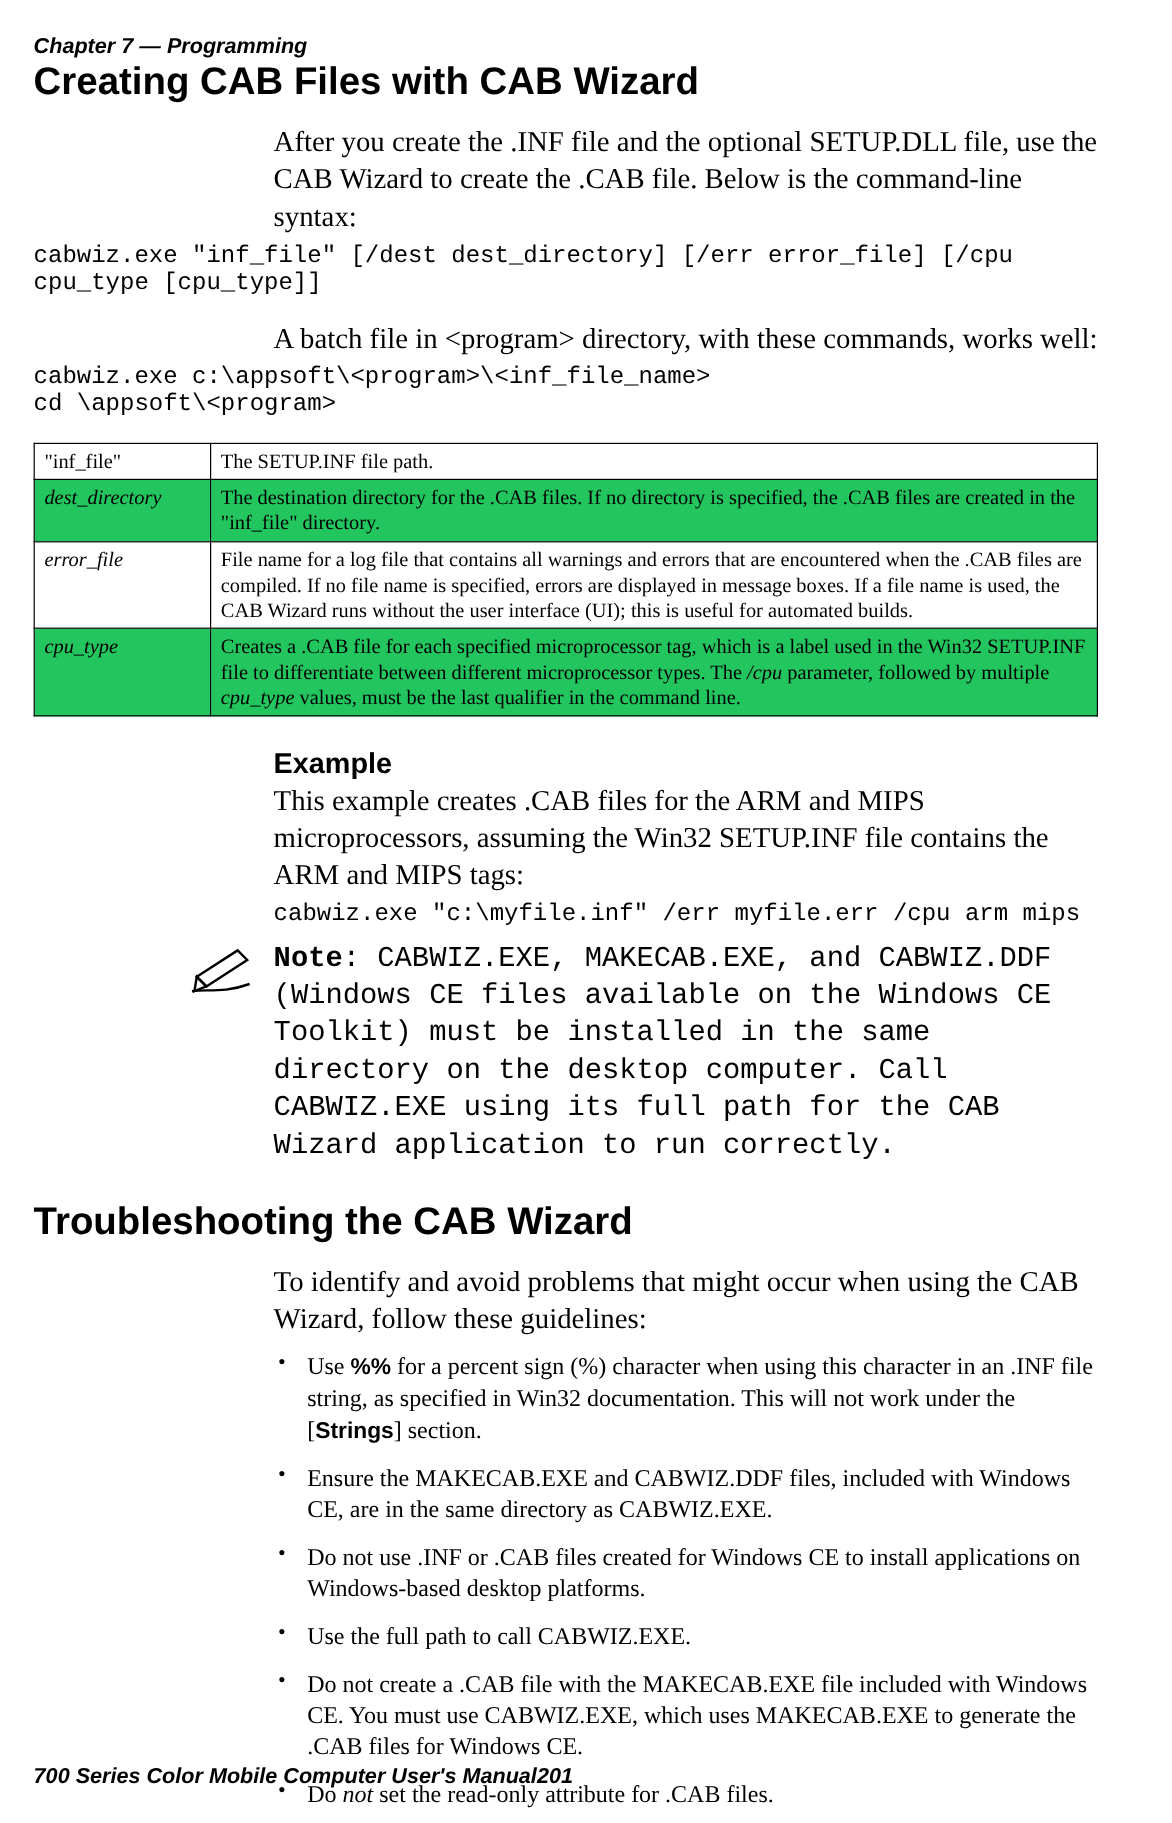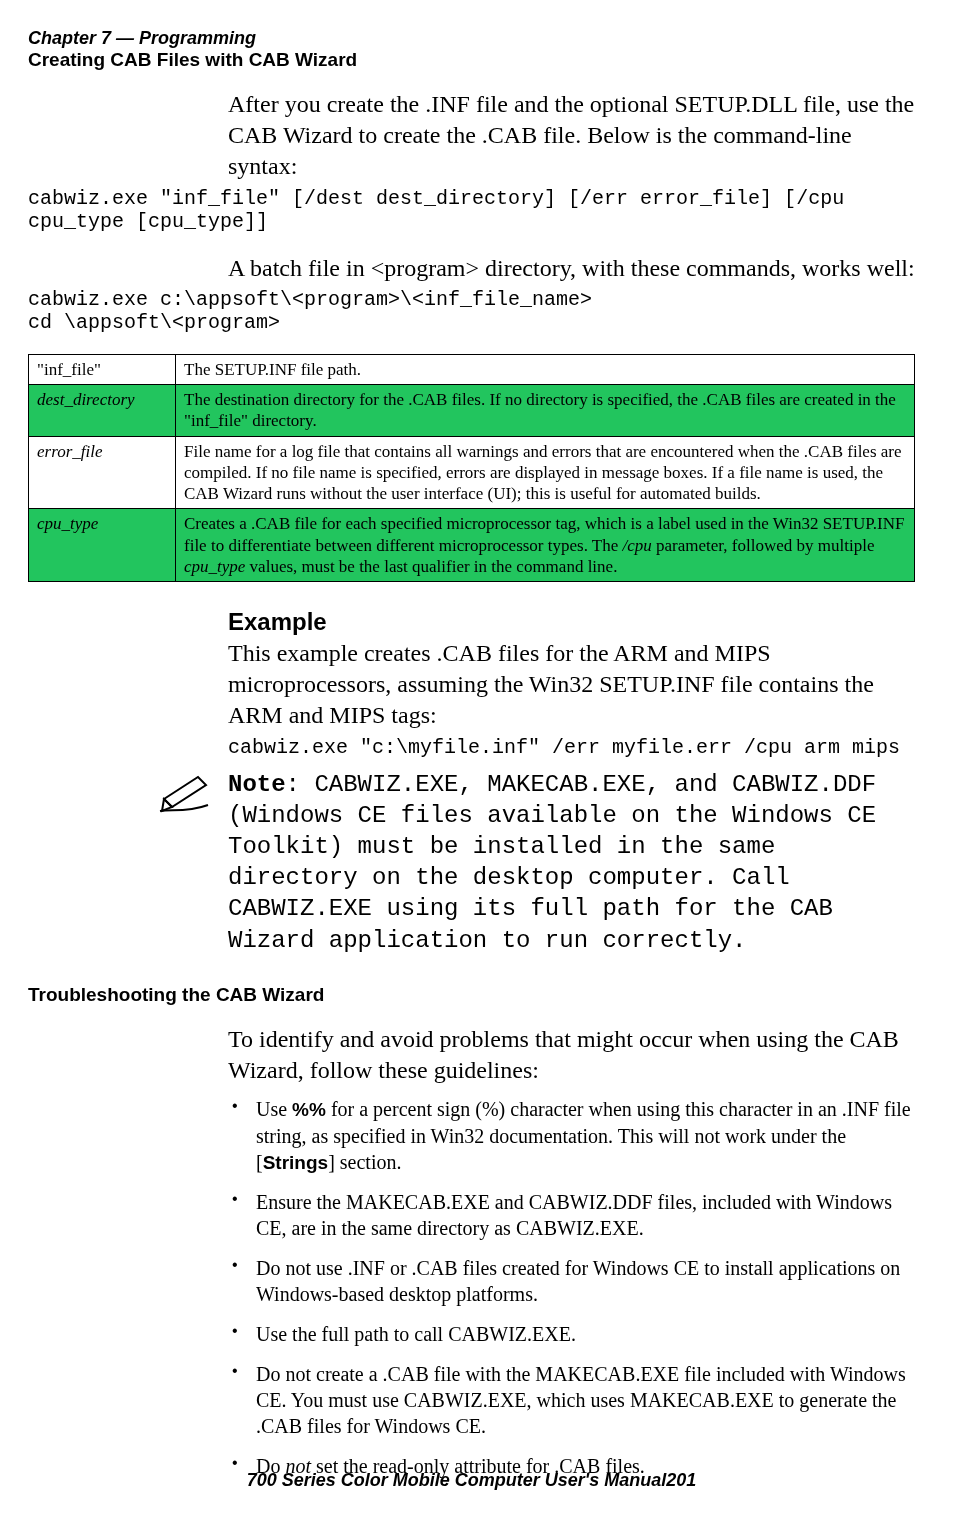--- a/index.html
+++ b/index.html
@@ -23,21 +23,21 @@
   .header {
     text-align: left;
     font-style: italic;
     font-weight: bold;
     font-size: 18px;
     font-family: Arial, Helvetica, sans-serif;
   }
   h1.section {
     font-family: Arial, Helvetica, sans-serif;
     font-weight: 800;
-    font-size: 19px;
+    font-size: 32px;
     margin: 0 0 18px 0;
   }
   .body-indent {
     margin-left: 200px;
   }
   p {
     font-size: 24px;
     line-height: 1.3;
     margin: 0 0 4px 0;
   }
@@ -106,21 +106,21 @@
     font-size: 16px;
     color: #000;
   }
   .bold { font-weight: bold; font-family: Arial, Helvetica, sans-serif; font-size: 19px; }
   .footer {
     position: absolute;
     bottom: 28px;
     left: 28px;
     right: 62px;
     display: flex;
-    justify-content: center;
+    justify-content: flex-start;
     font-family: Arial, Helvetica, sans-serif;
     font-weight: 800;
     font-style: italic;
     font-size: 18px;
   }
   .header .chap-label { font-weight: 800; }
 </style>
 </head>
 <body>
 

